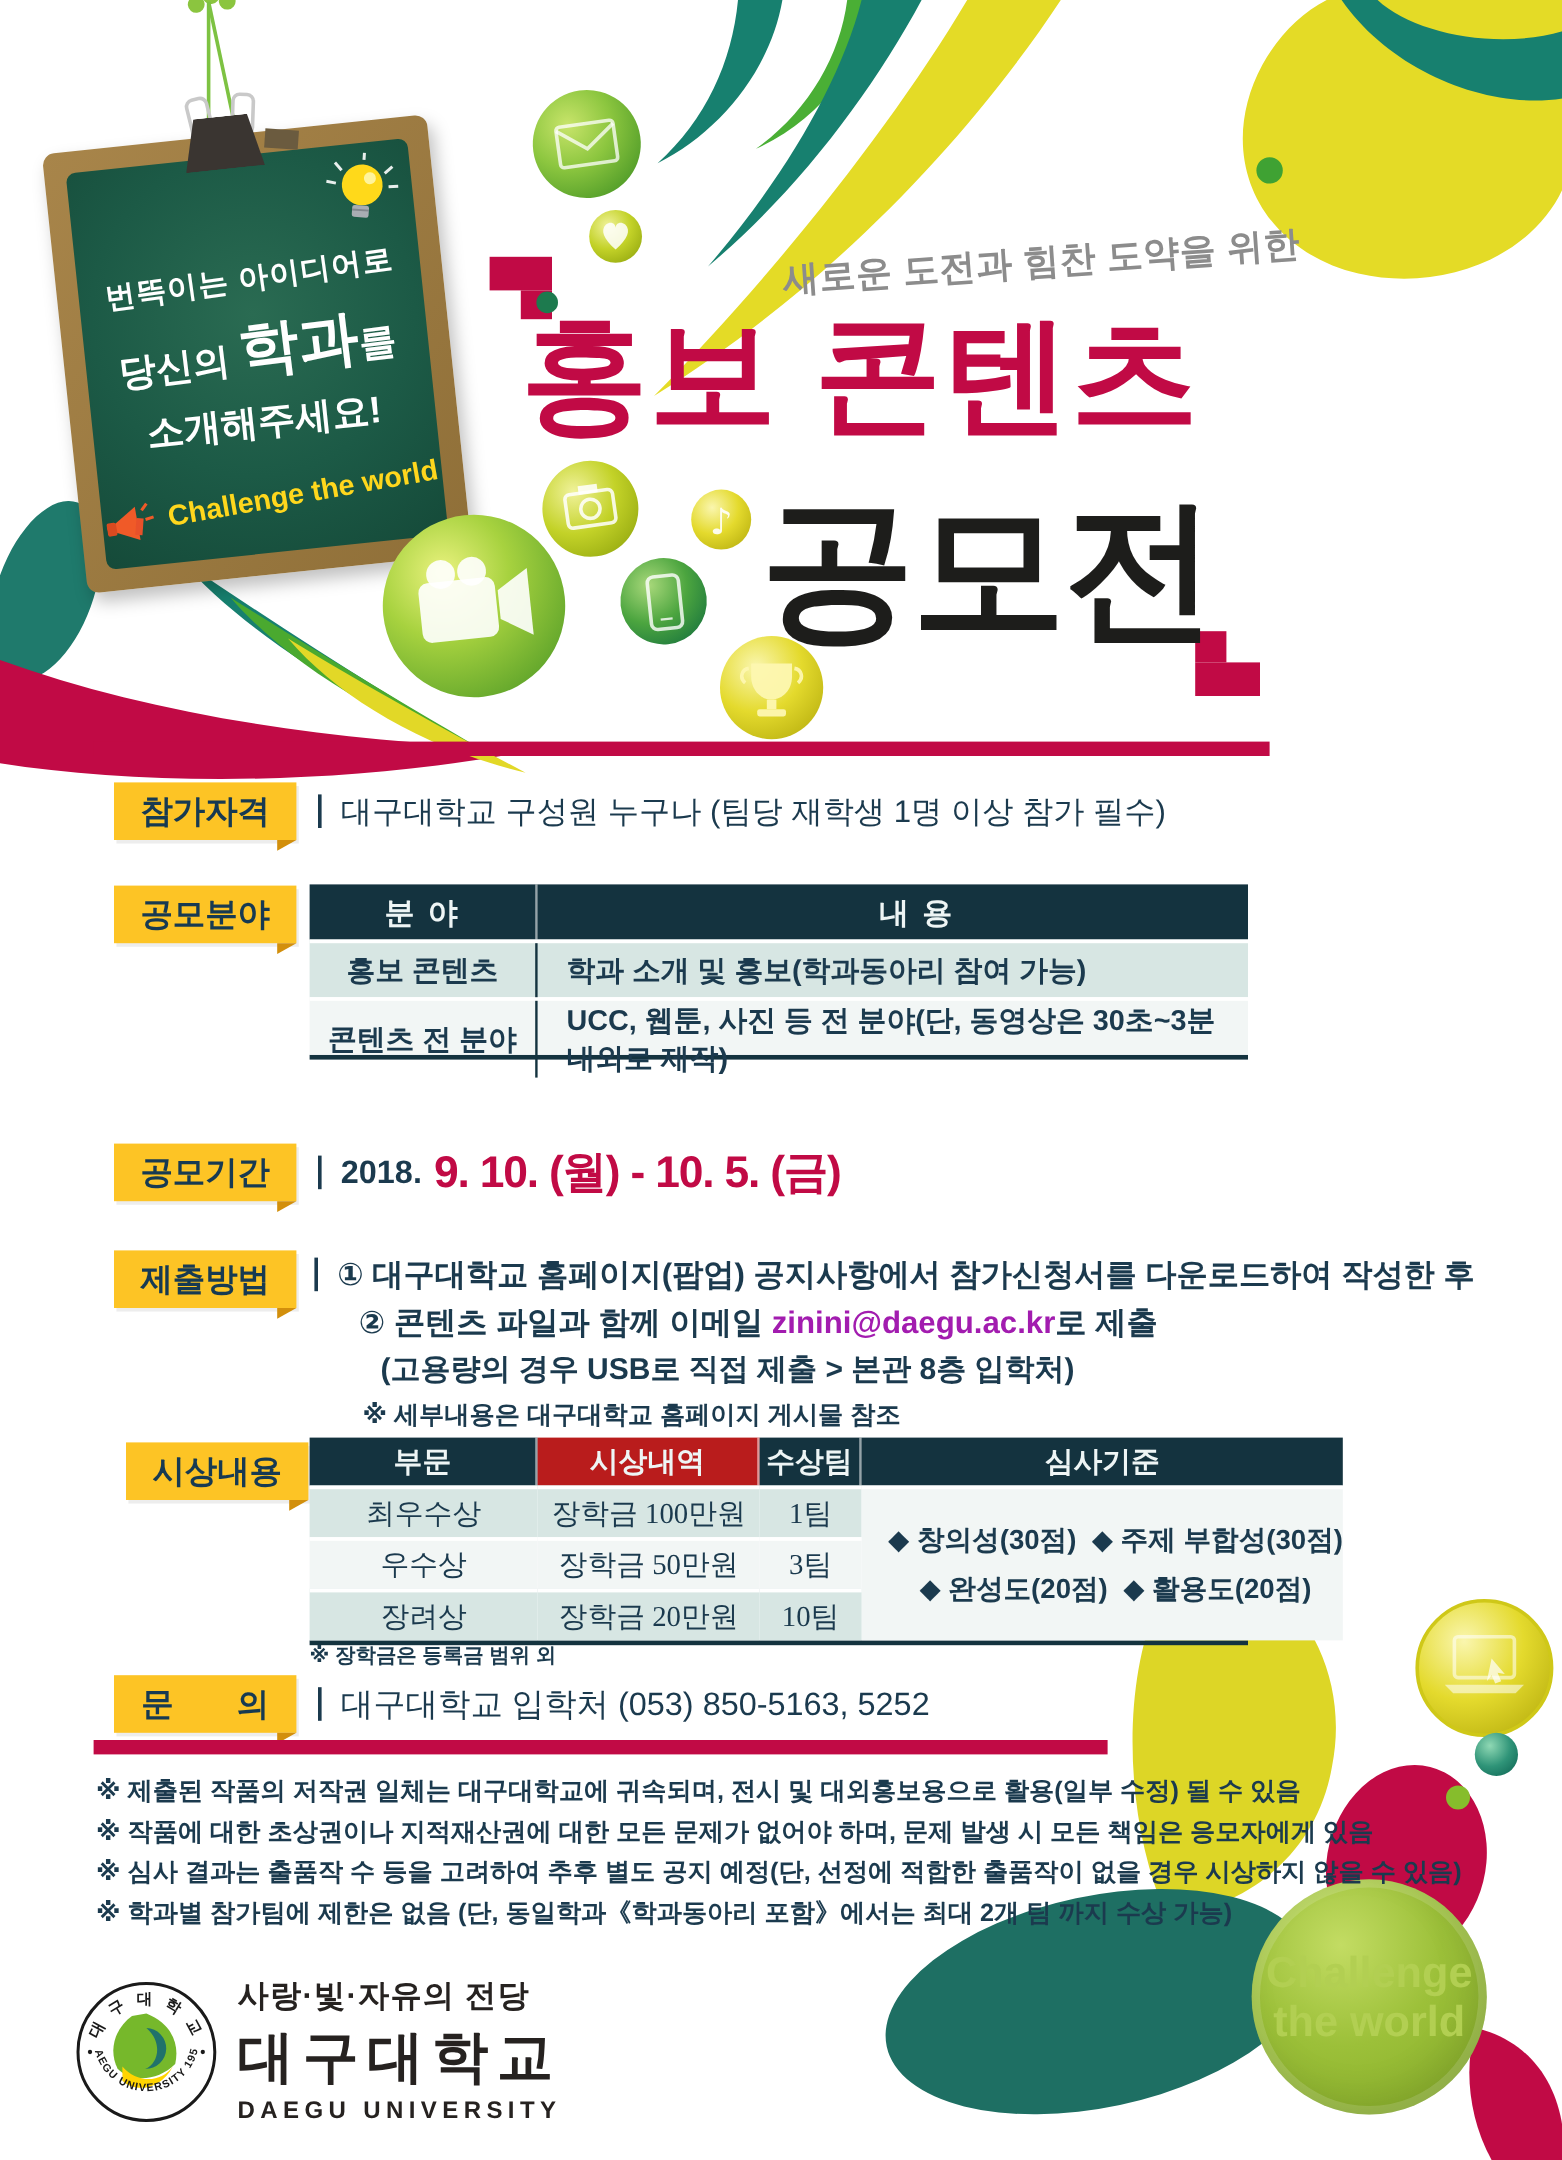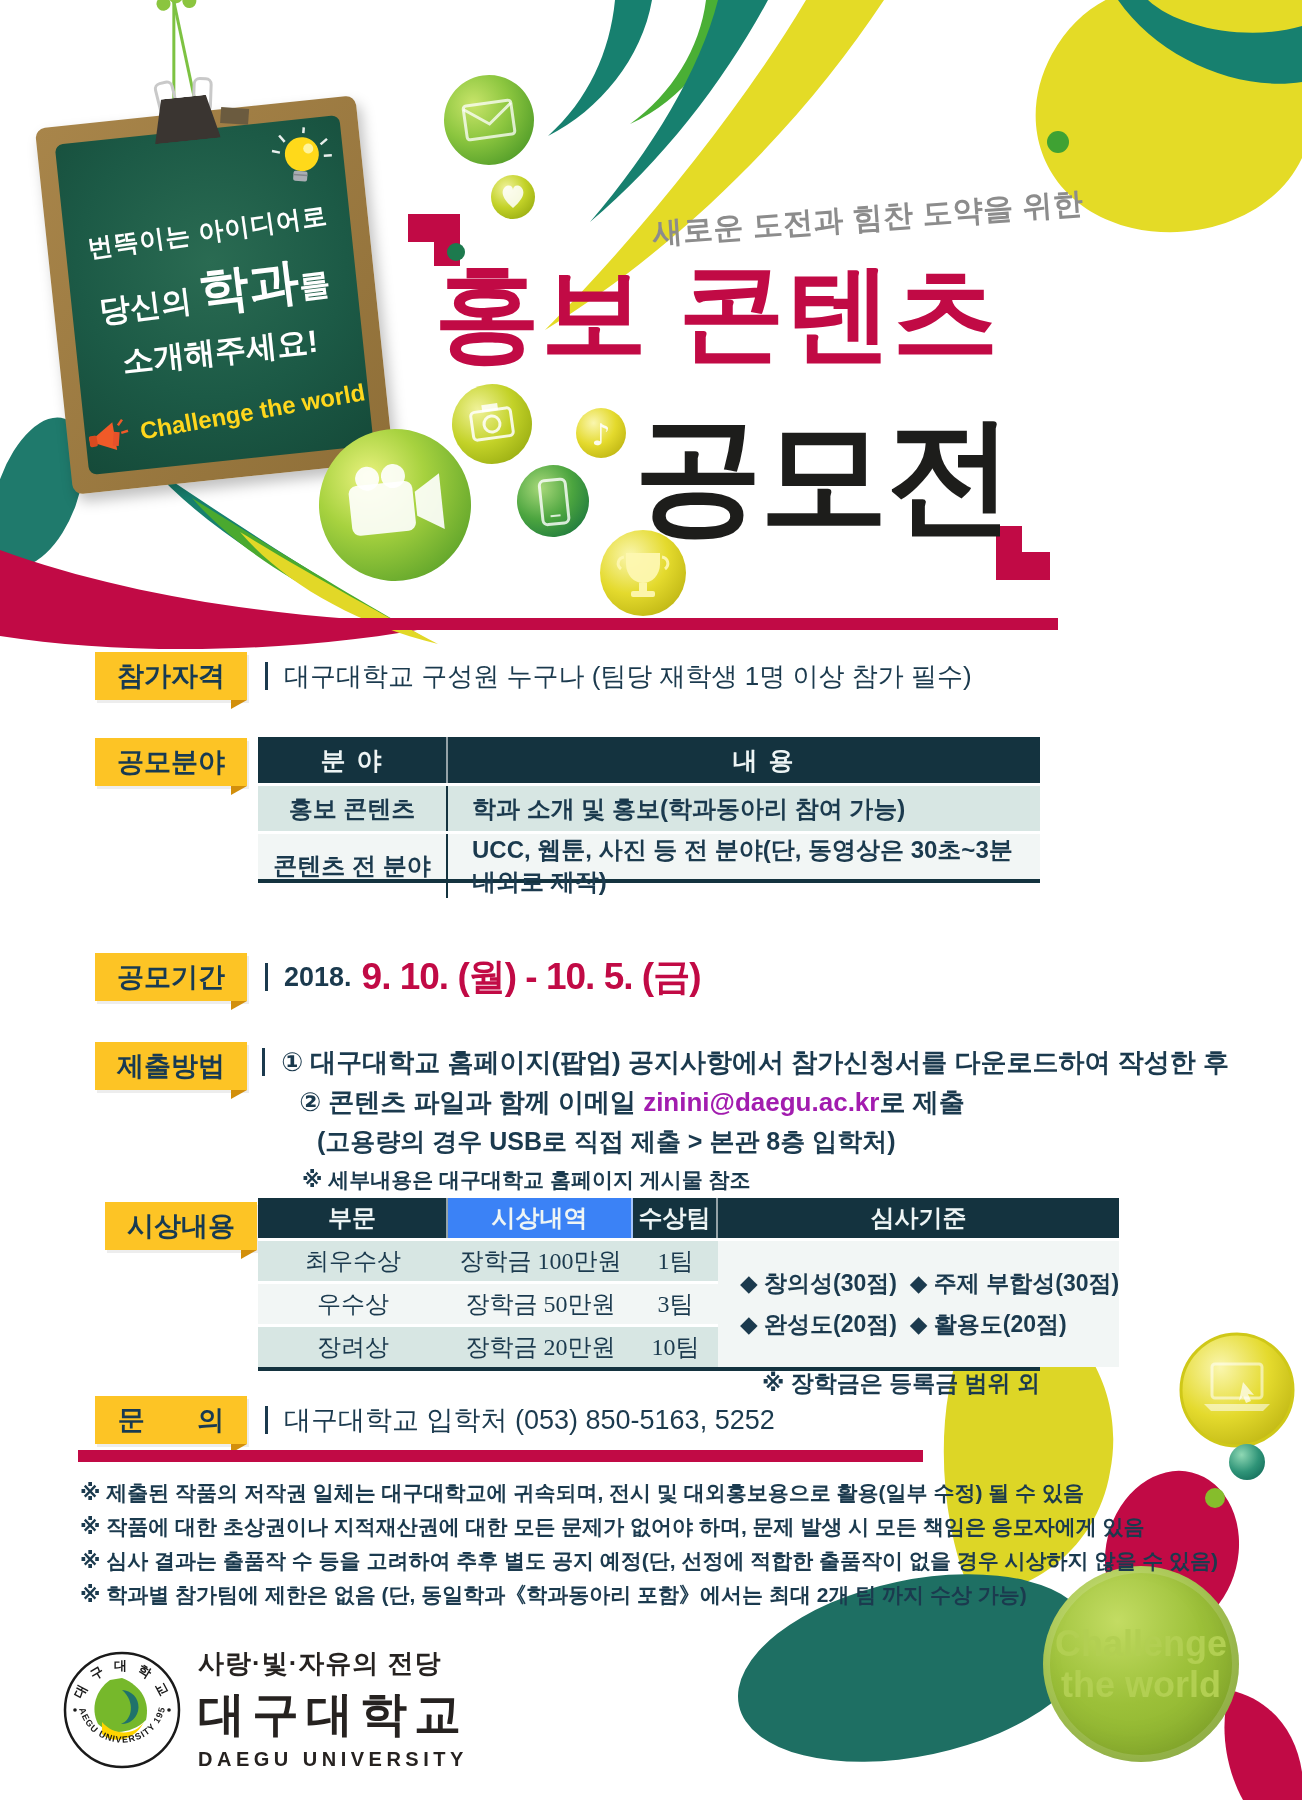--- a/index.html
+++ b/index.html
@@ -104,23 +104,23 @@
   .row-a{background:#d7e6e3;}
   .row-b{background:#f2f6f5;}
   .tbl1 .tbody{height:45px;}
   .cell-left{justify-content:flex-start;padding-left:24px;}
   
   .awards-grid{display:grid;grid-template-columns:190px 185px 85px 1fr;}
   .awards-grid .hcell{height:40px;}
   .acell{height:40px;border-top:3px solid #ffffff;font-family:Liberation Serif, serif;}
   .criteria{grid-column:4;grid-row:2/5;background:#f2f6f5;border-top:3px solid #ffffff;
     display:flex;flex-direction:column;justify-content:center;padding-left:22px;gap:10px;}
-  .criteria div{font-size:23px;font-weight:bold;color:#1b3a4e;white-space:pre;}
-  .tbl-note{position:absolute;left:258px;top:1368px;width:782px;text-align:right;
-    font-size:23px;font-weight:bold;color:#1b3a4e;}
+  .criteria div{font-size:23px;font-weight:bold;color:#1b3a4e;white-space:pre;text-align:center;}
+  .tbl-note{position:absolute;left:258px;top:1368px;width:782px;text-align:left;
+    font-size:17px;font-weight:bold;color:#1b3a4e;}
 
   
   .footnotes{position:absolute;left:80px;top:1476px;}
   .fn{font-size:21px;font-weight:bold;color:#1b3a4e;line-height:34px;white-space:nowrap;}
 
   
   .footer-logo{position:absolute;left:62px;top:1646px;width:480px;}
   .seal{position:absolute;left:0;top:4px;}
   .footer-text{position:absolute;left:136px;top:0;}
   .motto{font-size:26px;font-weight:bold;color:#262220;letter-spacing:1px;}
@@ -358,21 +358,21 @@
         <span>② 콘텐츠 파일과 함께 이메일 </span><span class="email">zinini@daegu.ac.kr</span><span>로 제출</span>
       </div>
       <div class="sub-l3">(고용량의 경우 USB로 직접 제출 &gt; 본관 8층 입학처)</div>
       <div class="sub-l4">※ 세부내용은 대구대학교 홈페이지 게시물 참조</div>
     </div>
 
     <div class="label lab-awards">시상내용</div>
     <div class="tbl tbl2">
       <div class="awards-grid">
         <div class="tcell thead hcell" style="background:#14333f;color:#eef5f5;font-weight:bold;border-right:2px solid rgba(255,255,255,0.55);">부문</div>
-        <div class="tcell thead hcell" style="background:#3b82f6;color:#eef5f5;font-weight:bold;border-right:2px solid rgba(255,255,255,0.55);">시상내역</div>
+        <div class="tcell thead hcell" style="background:#b91c1c;color:#eef5f5;font-weight:bold;border-right:2px solid rgba(255,255,255,0.55);">시상내역</div>
         <div class="tcell thead hcell" style="background:#14333f;color:#eef5f5;font-weight:bold;border-right:2px solid rgba(255,255,255,0.55);">수상팀</div>
         <div class="tcell thead hcell" style="background:#14333f;color:#eef5f5;font-weight:bold;">심사기준</div>
 
         <div class="tcell tbody acell row-a">최우수상</div>
         <div class="tcell tbody acell row-a">장학금 100만원</div>
         <div class="tcell tbody acell row-a">1팀</div>
         <div class="criteria">
           <div>◆ 창의성(30점)  ◆ 주제 부합성(30점)</div>
           <div>◆ 완성도(20점)  ◆ 활용도(20점)</div>
         </div>

